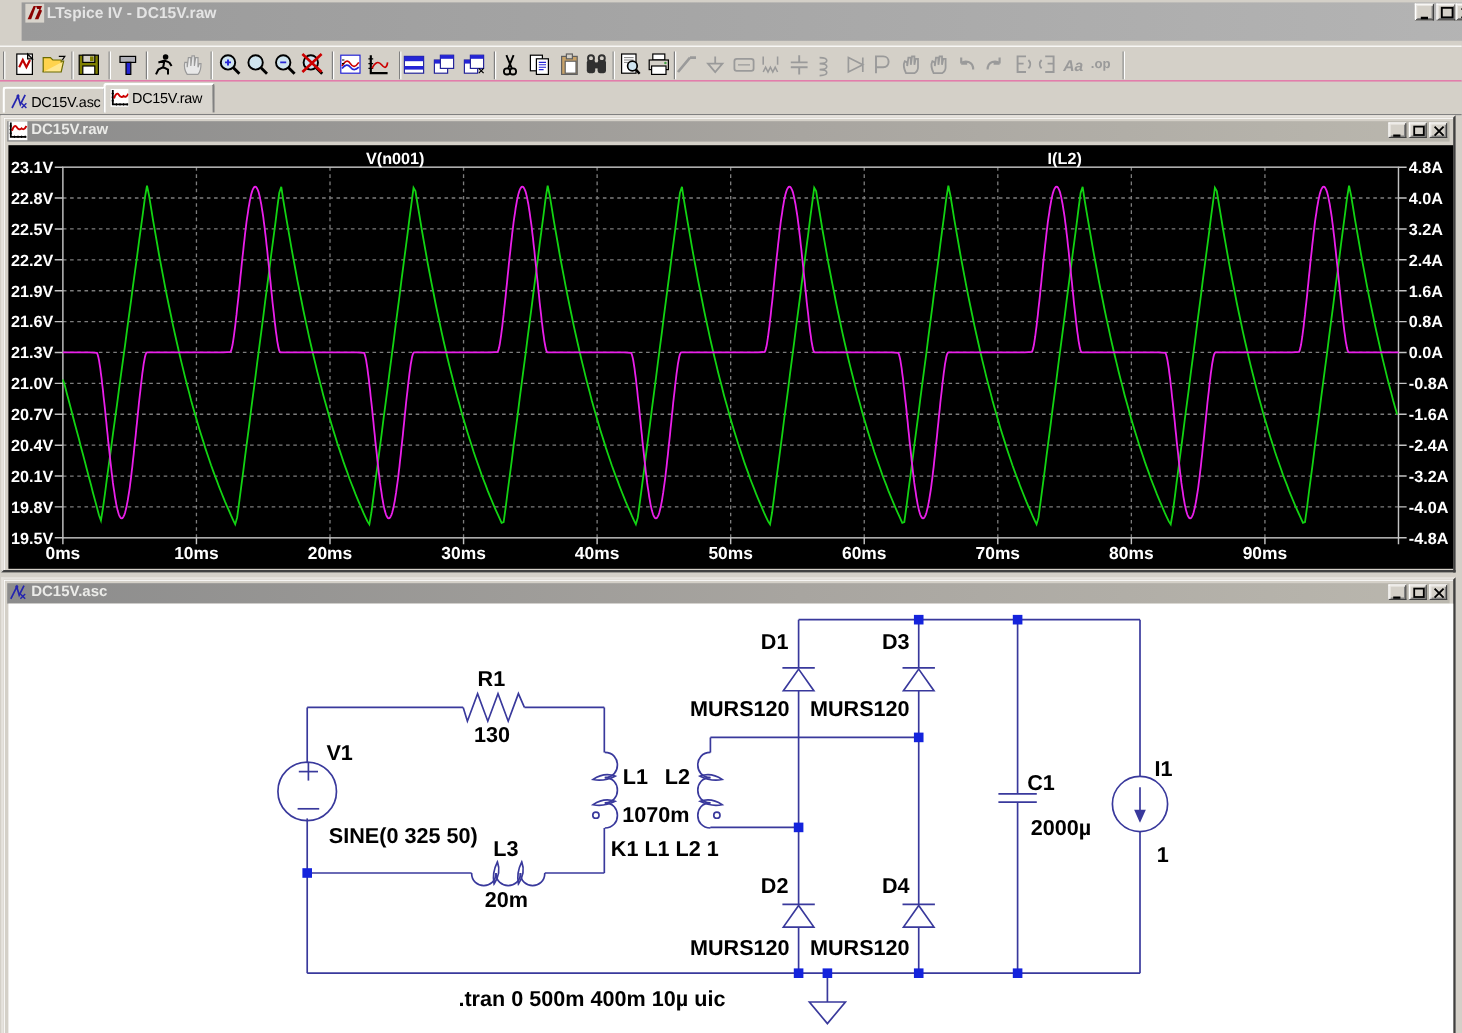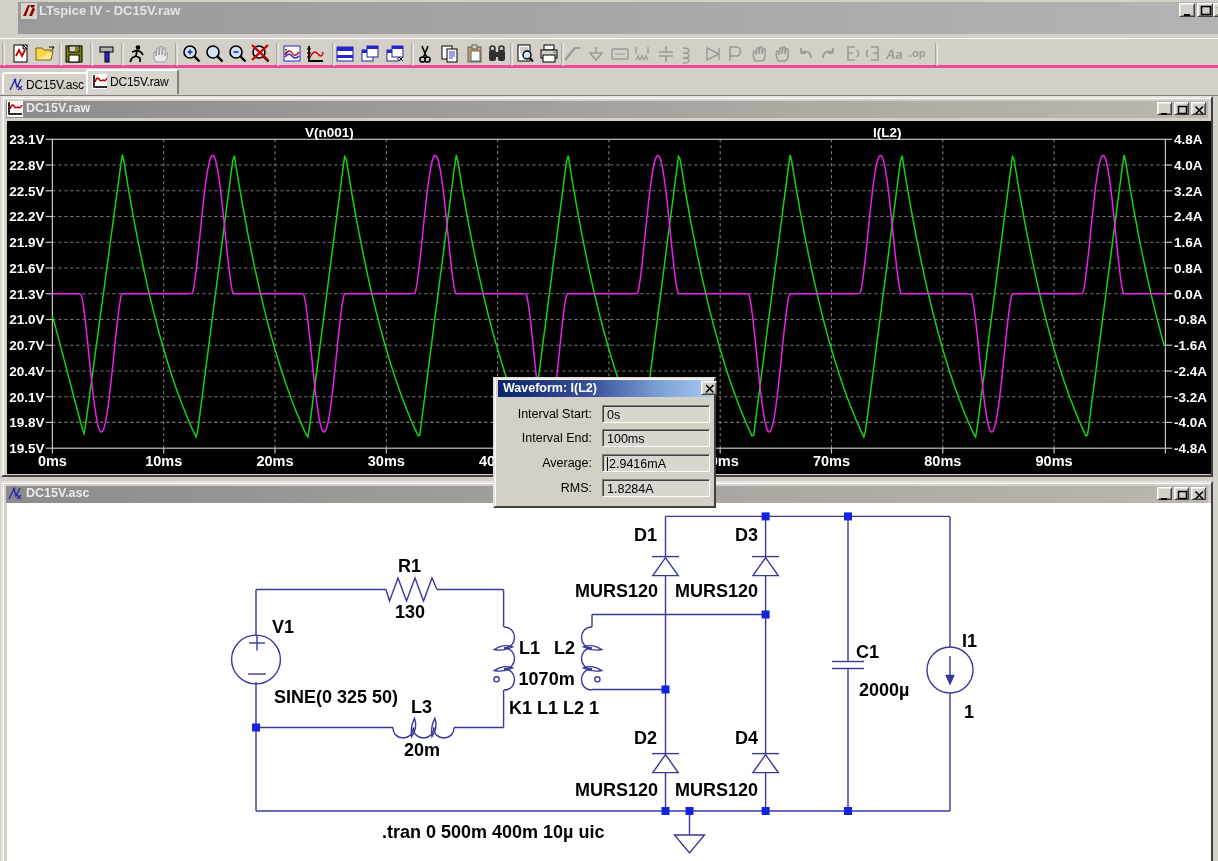--- a/index.html
+++ b/index.html
@@ -3,21 +3,21 @@
 * { margin:0; padding:0; box-sizing:border-box; }
 html,body { width:1218px; height:861px; overflow:hidden; font-family:"Liberation Sans", sans-serif; background:#d4d0c8; -webkit-font-smoothing:antialiased; }
 #app { position:absolute; left:0; top:0; width:1218px; height:861px; background:#d4d0c8; }
 #titlebar { position:absolute; left:18px; top:2px; width:1214px; height:32px;
   background:linear-gradient(90deg,#9a9a9a,#b4b4b4); color:#e4e4e4; font-weight:bold; font-size:13px; }
 #titlebar .ttext { position:absolute; left:21px; top:1px; }
 #menubar { position:absolute; left:2px; top:20px; width:1214px; height:18px; font-size:12px; letter-spacing:-0.5px; color:#000; }
 #menubar span { position:absolute; top:1px; }
 u { text-decoration:underline; }
 #toolbar { position:absolute; left:0px; top:38px; width:1218px; height:30px;
-  border-top:1px solid #fff; border-bottom:3px solid #ec4899; background:#d4d0c8; }
+  border-top:1px solid #fff; border-bottom:1px solid #ec4899; background:#d4d0c8; }
 #tabbar { position:absolute; left:0px; top:68px; width:1218px; height:27px; background:#d4d0c8; }
 .tab { position:absolute; background:#d4d0c8; border-top:2px solid #fff; border-left:2px solid #fff;
   border-right:2px solid #808080; border-radius:3px 3px 0 0; font-size:12px; letter-spacing:-0.2px; padding:3px 4px 0 4px; white-space:nowrap; }
 .tab.active { background:#d8d5ce; z-index:3; }
 .tabicon { display:inline-block; vertical-align:-3px; }
 .tabicon svg { width:15px; height:15px; }
 #mdi { position:absolute; left:0px; top:95px; width:1218px; height:766px; background:#d4d0c8; border-top:1px solid #808080; }
 .win { position:absolute; background:#d4d0c8; border:2px solid; border-color:#e6e3de #404040 #404040 #e6e3de; box-shadow:inset 1px 1px 0 #fff; }
 .wintitle { position:absolute; left:3px; top:3px; height:17px; background:linear-gradient(90deg,#8c8c8c 0%,#a8a5a0 55%,#bab7ae 100%);
   color:#ebebe8; font-weight:bold; font-size:12.5px; white-space:nowrap; }
@@ -493,28 +493,13 @@
 <text x="673" y="796">MURS120</text>
 <text x="854" y="658">C1</text>
 <text x="857" y="696">2000µ</text>
 <text x="960" y="647">I1</text>
 <text x="962" y="718">1</text>
 <text x="380" y="838">.tran 0 500m 400m 10µ uic</text>
 </g>
 </svg>
   </div>
 </div>
-<div id="dlg">
-<div id="dlgtitle">Waveform: I(L2)
-<div class="wbtn" style="left:203px;top:1.5px;width:16px;height:14px"><svg width="16" height="14">
-            <path d="M4 3 L11.5 10.5 M11.5 3 L4 10.5" stroke="#000" stroke-width="1.6"></path>
-          </svg></div>
-</div>
-<div style="position:absolute;right:122px;top:27.5px;font-size:12.5px">Interval Start:</div>
-      <div class="field" style="top:25.5px">0s</div>
-      <div style="position:absolute;right:122px;top:52.1px;font-size:12.5px">Interval End:</div>
-      <div class="field" style="top:50.1px">100ms</div>
-      <div style="position:absolute;right:122px;top:77.3px;font-size:12.5px">Average:</div>
-      <div class="field" style="top:75.3px"><span style="border-left:1px solid #000;margin-right:1px"></span>2.9416mA</div>
-      <div style="position:absolute;right:122px;top:101.7px;font-size:12.5px">RMS:</div>
-      <div class="field" style="top:99.7px">1.8284A</div>
-</div>
 </div>
 
 </body></html>

